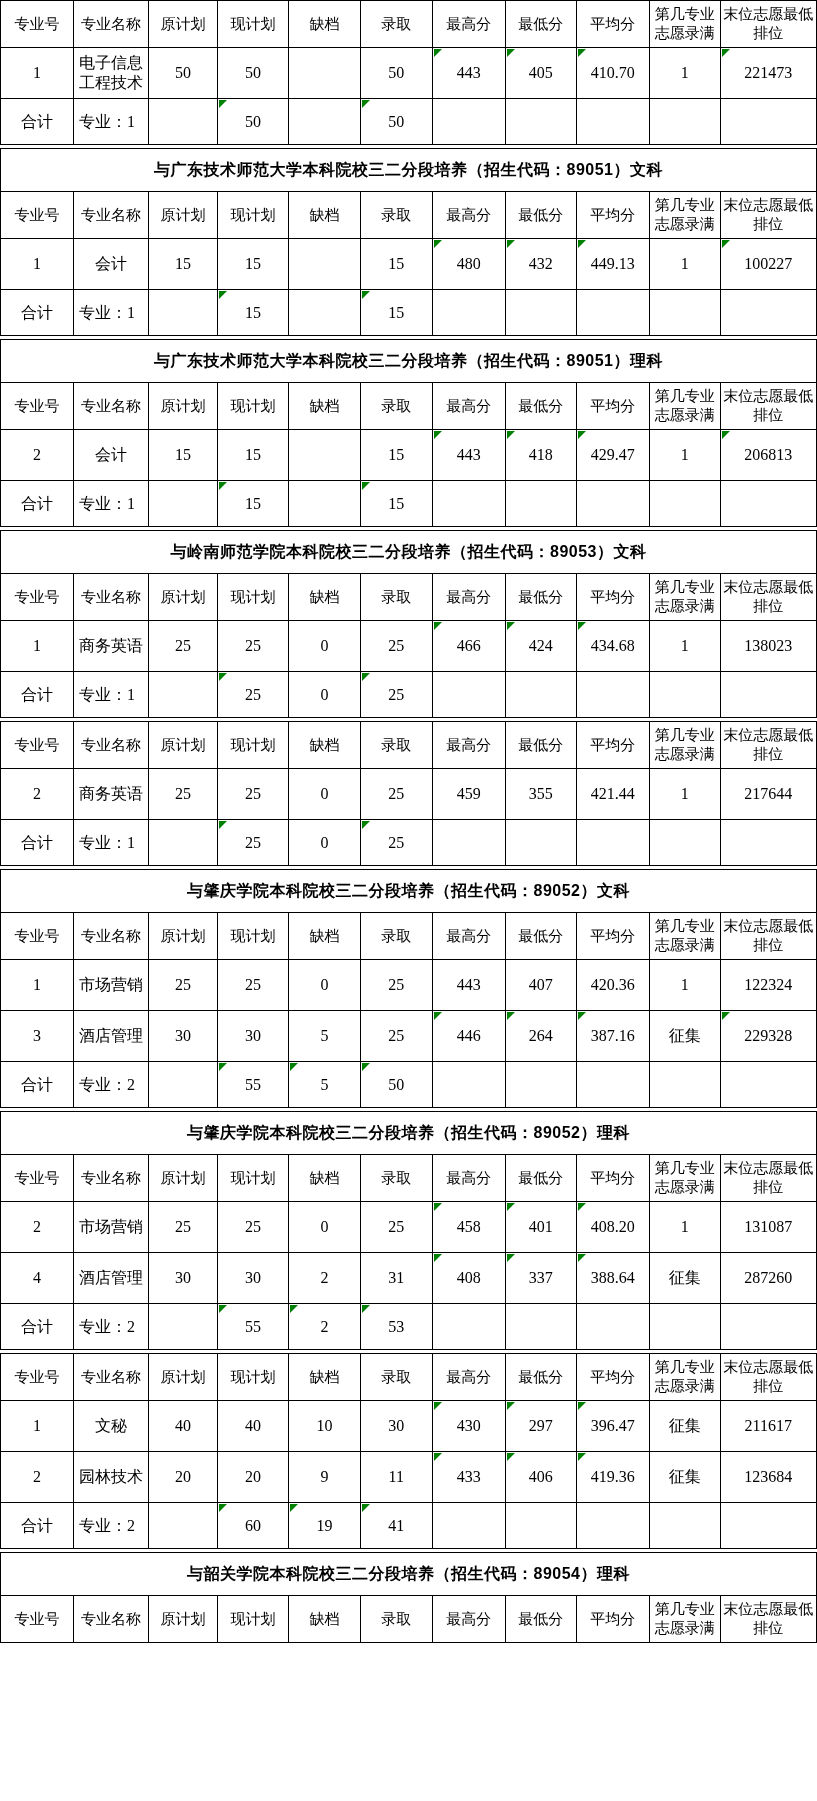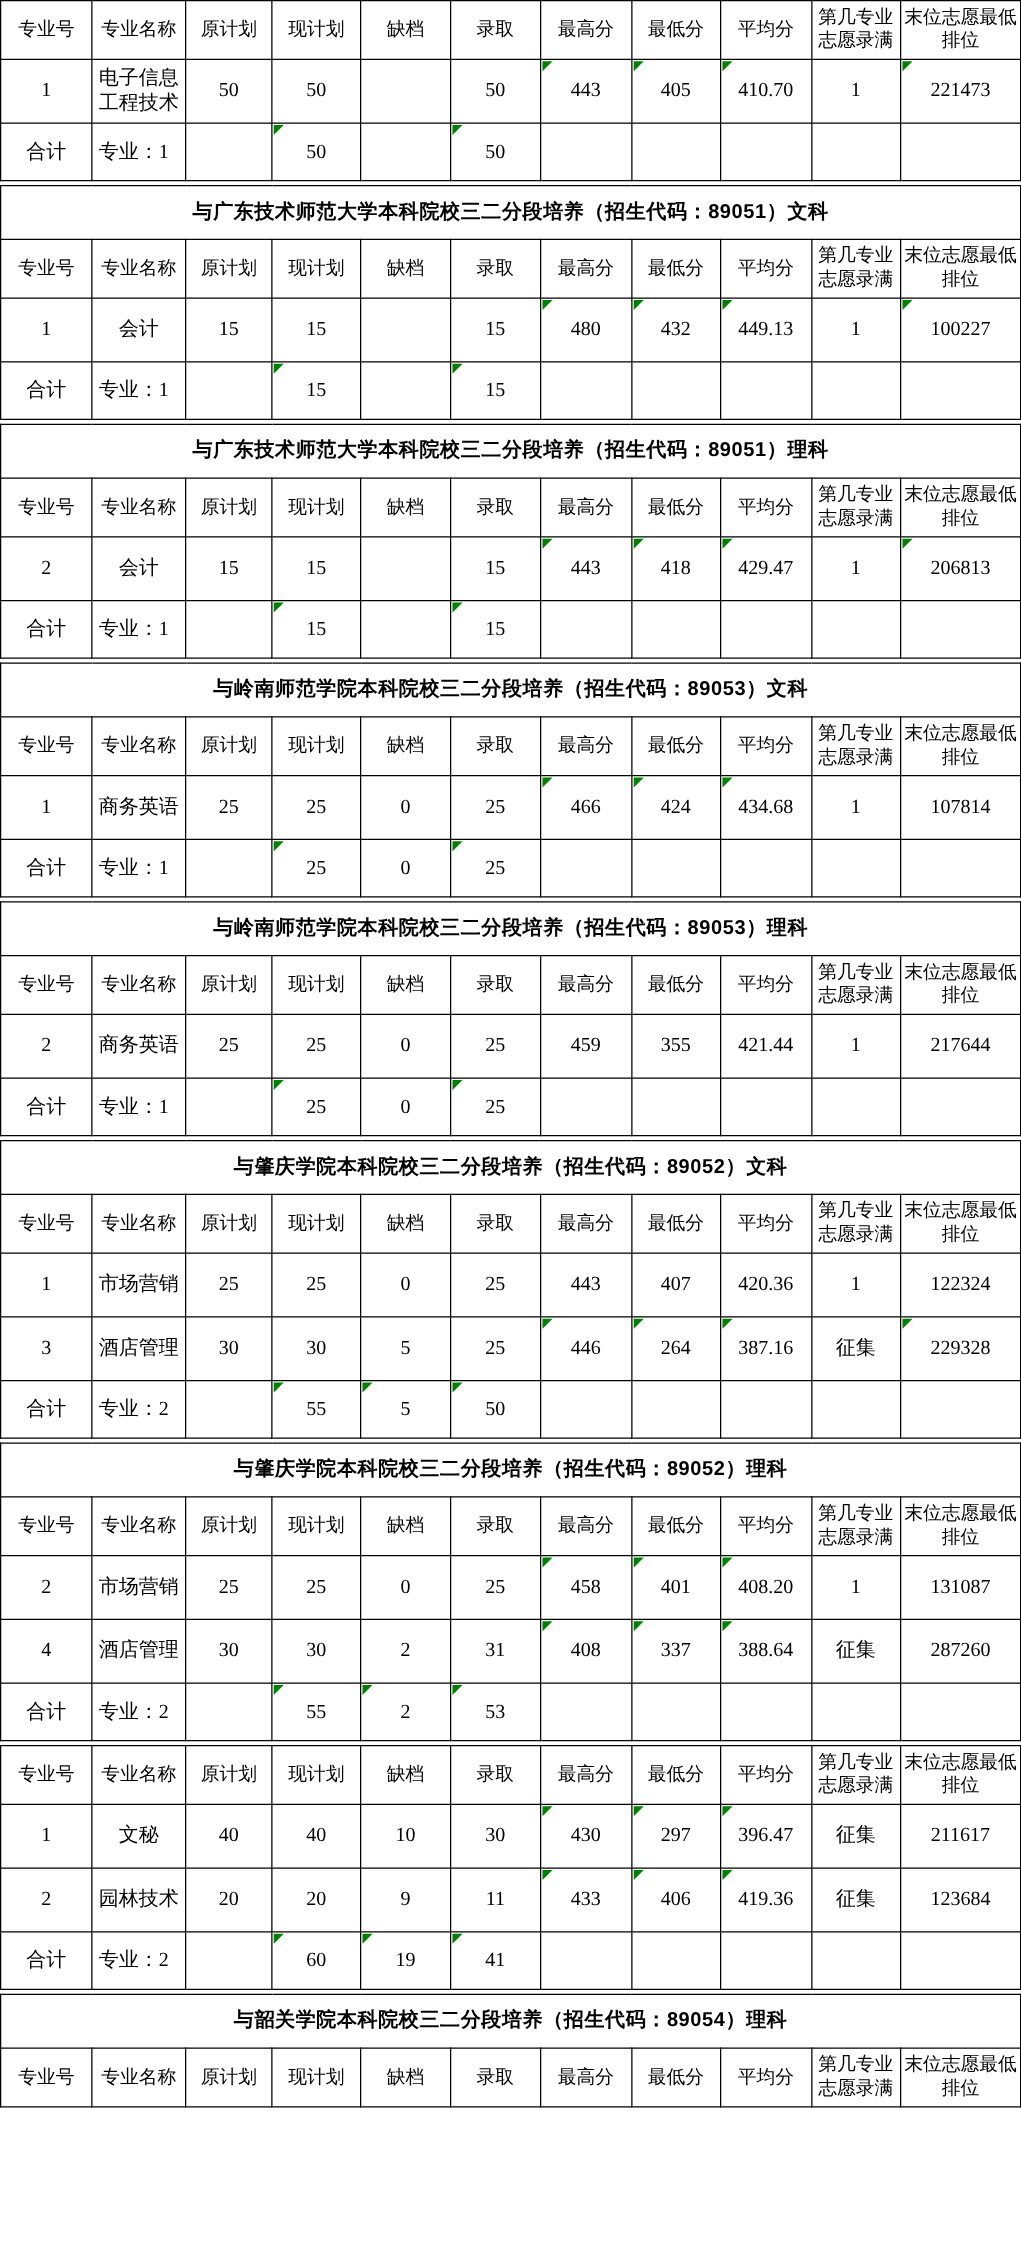--- a/index.html
+++ b/index.html
@@ -254,21 +254,21 @@
             <td>1</td>
             <td>商务英语</td>
             <td>25</td>
             <td>25</td>
             <td>0</td>
             <td>25</td>
             <td><span class="tri"></span>466</td>
             <td><span class="tri"></span>424</td>
             <td><span class="tri"></span>434.68</td>
             <td>1</td>
-            <td>107814</td>
+            <td>138023</td>
           </tr>
           <tr class="totalrow">
             <td>合计</td>
             <td>专业：1</td>
             <td></td>
             <td><span class="tri"></span>25</td>
             <td>0</td>
             <td><span class="tri"></span>25</td>
             <td></td>
             <td></td>
@@ -286,23 +286,20 @@
           <col style="width: 8.7%;">
           <col style="width: 8.8%;">
           <col style="width: 8.8%;">
           <col style="width: 8.95%;">
           <col style="width: 8.7%;">
           <col style="width: 8.95%;">
           <col style="width: 8.7%;">
           <col style="width: 11.8%;">
         </colgroup>
         <tbody>
-          <tr class="band">
-            <td colspan="11">与岭南师范学院本科院校三二分段培养（招生代码：89053）理科</td>
-          </tr>
           <tr class="colhead">
             <td>专业号</td>
             <td>专业名称</td>
             <td>原计划</td>
             <td>现计划</td>
             <td>缺档</td>
             <td>录取</td>
             <td>最高分</td>
             <td>最低分</td>
             <td>平均分</td>

